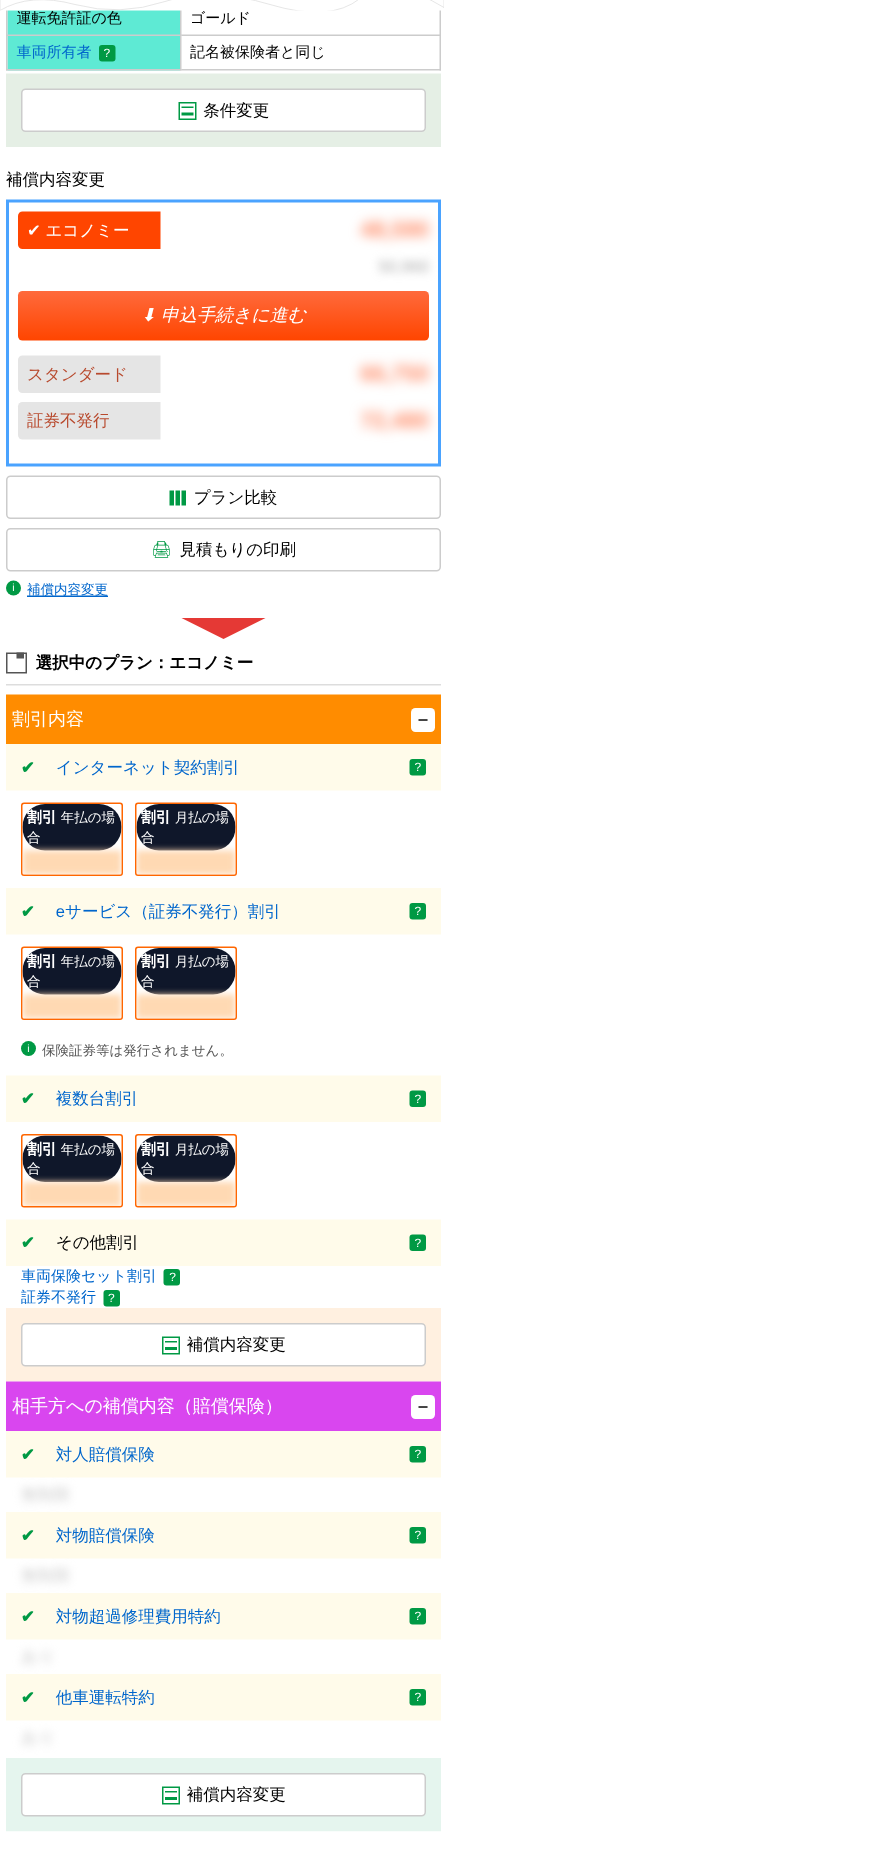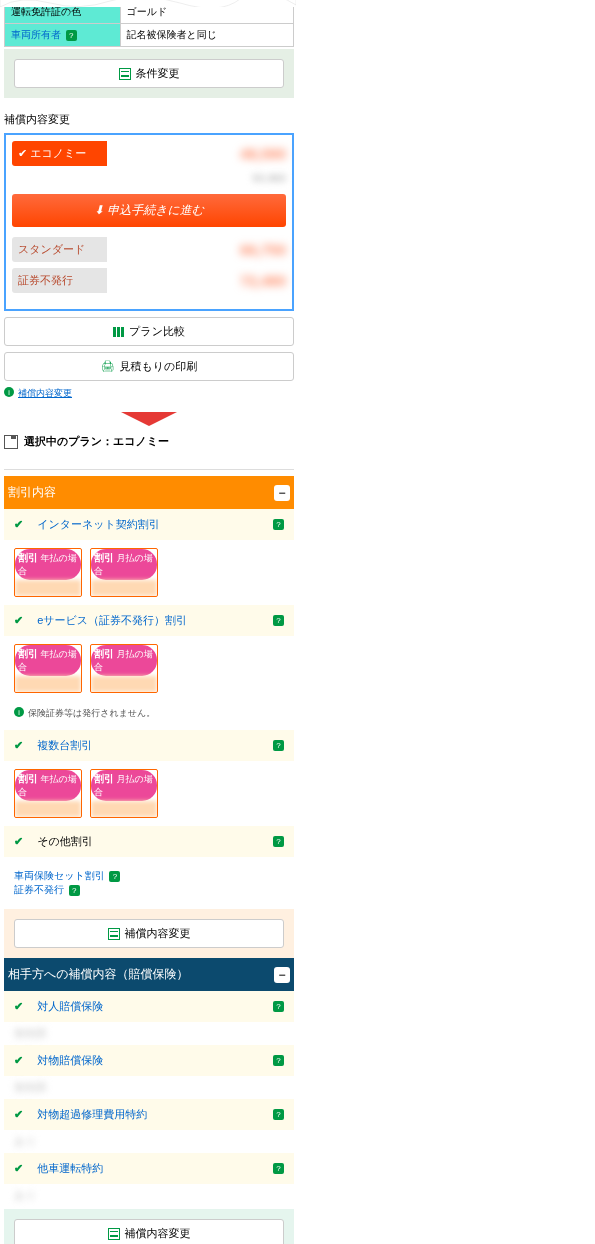--- a/index.html
+++ b/index.html
@@ -35,47 +35,47 @@
   .plan-price { flex: 1; text-align: right; color: #ff8a65; filter: blur(4px); font-size: 15px; font-weight: bold; }
   .plan-sub { text-align: right; color: #aaa; filter: blur(3px); font-size: 11px; margin: 3px 0 10px; }
   .btn-orange { background: linear-gradient(#ff6a3c, #ff4500); color: #fff; border: none; width: 100%; padding: 8px; font-size: 12px; border-radius: 3px; cursor: pointer; margin-bottom: 10px; font-style: italic; }
   .btn-orange::before { content: '⬇ '; }
   
   .note-row { font-size: 9px; color: #555; margin: 6px 0 2px; display: flex; align-items: flex-start; gap: 4px; }
   .info-i { display: inline-flex; width: 10px; height: 10px; border-radius: 50%; background: #009944; color: #fff; font-size: 7px; align-items: center; justify-content: center; flex-shrink: 0; }
   
   
   .red-arrow { width: 0; height: 0; border-left: 28px solid transparent; border-right: 28px solid transparent; border-top: 14px solid #e53935; margin: 12px auto 8px; }
-  .selected-plan-row { display: flex; align-items: center; gap: 6px; font-size: 11px; font-weight: bold; margin-bottom: 6px; border-bottom: 1px solid #ddd; padding-bottom: 20px; text-align: center; }
+  .selected-plan-row { display: flex; align-items: center; gap: 6px; font-size: 11px; font-weight: bold; margin-bottom: 6px; border-bottom: 1px solid #ddd; padding-bottom: 7px; text-align: center; }
   .save-icon { width: 14px; height: 14px; border: 1.5px solid #555; position: relative; }
   .save-icon::after { content: ''; position: absolute; top: -1px; right: 1px; width: 5px; height: 4px; background: #555; }
   
   
   .accordion-h { color: #fff; padding: 8px 4px; font-size: 12px; display: flex; justify-content: space-between; align-items: center; cursor: pointer; }
   .accordion-h.orange { background: #ff8c00; }
-  .accordion-h.green { background: #0c4a6e; }
+  .accordion-h.green { background: #d946ef; }
   .minus-btn { width: 16px; height: 16px; background: #fff; border-radius: 3px; color: #444; display: flex; align-items: center; justify-content: center; font-weight: bold; }
   
   
   .disc-line { background: #fffbea; padding: 8px 10px; display: flex; align-items: center; font-size: 11px; }
   .check { color: #009944; font-weight: bold; margin-right: 14px; }
   .help-right { margin-left: auto; }
   
   
   .badge-row { display: flex; gap: 8px; padding: 8px 10px; }
   .disc-badge { width: 68px; border: 1.5px solid #ff6600; border-radius: 2px; overflow: hidden; }
-  .disc-badge-h { background: #ec4899; color: #fff; font-size: 9px; padding: 2px 3px; border-radius: 15px; }
+  .disc-badge-h { background: #0f172a; color: #fff; font-size: 9px; padding: 2px 3px; border-radius: 15px; }
   .disc-badge-h strong { font-size: 10px; }
   .disc-badge-v { height: 16px; background: #ffd9b3; filter: blur(2px); }
   
   .blur-val { filter: blur(3px); color: #ccc; font-size: 11px; padding: 4px 10px; }
   
   .change-panel { background: #fff0e0; padding: 10px; }
   
-  .other-links { padding: 12px 10px; font-size: 10px; }
+  .other-links { padding: 0 10px; font-size: 10px; }
   
   
   .torn { position: absolute; left: -4px; width: 296px; height: 14px; background: #fff; }
   .torn svg { width: 100%; height: 100%; }
 </style>
 </head>
 <body>
 
 <div class="container">
   <div class="torn" style="top:-7px">

